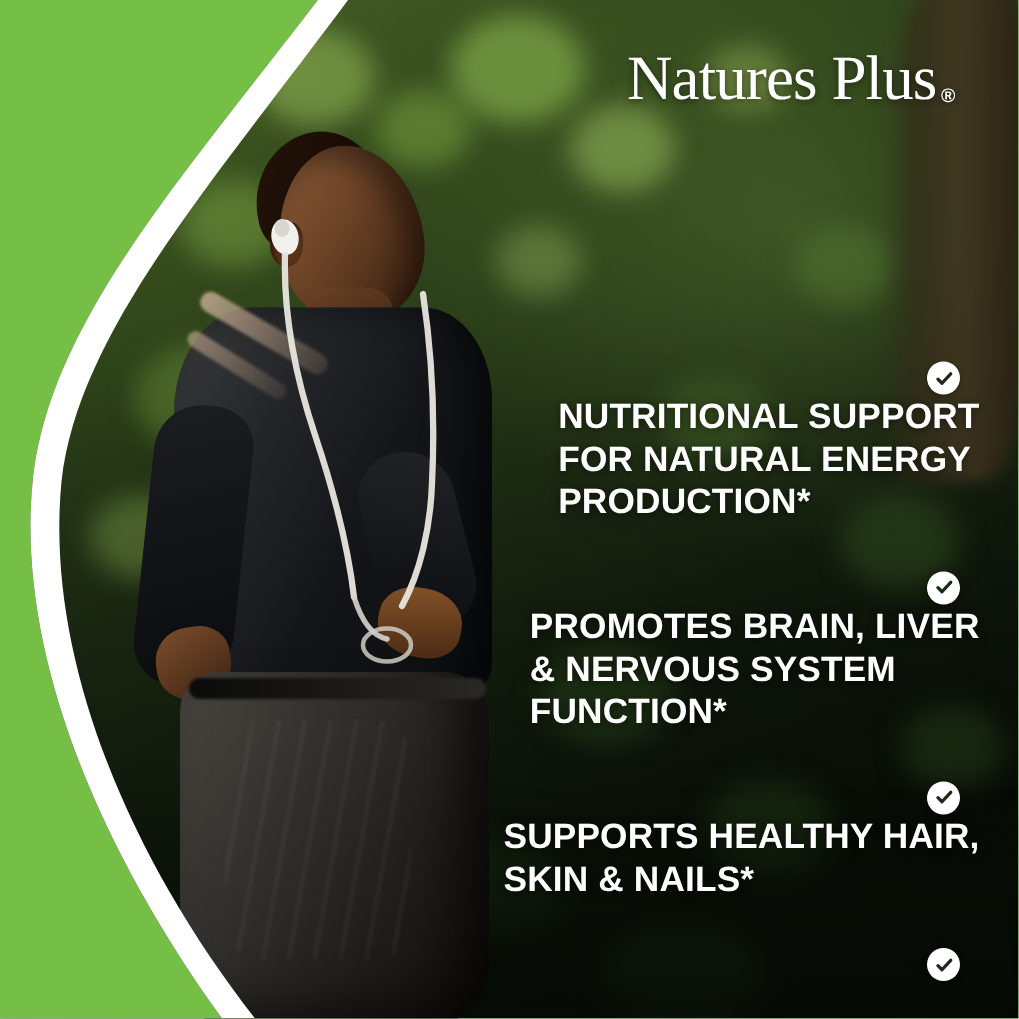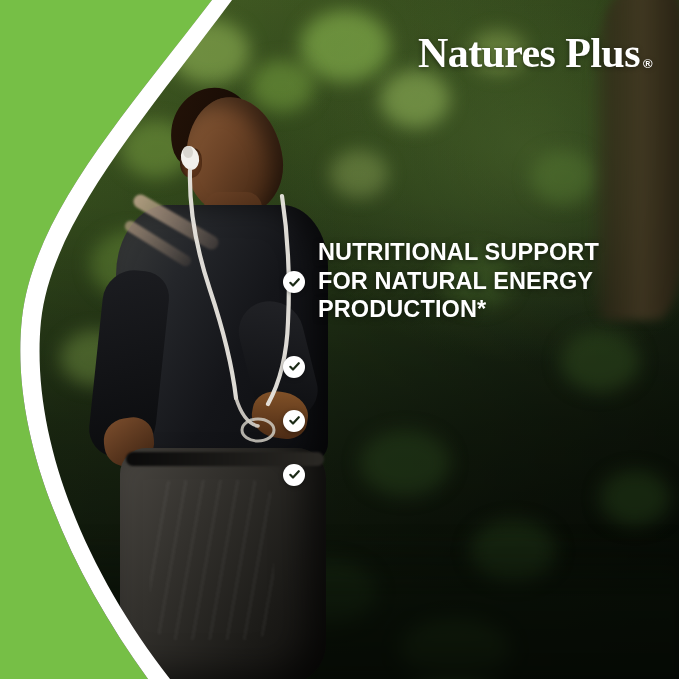--- a/index.html
+++ b/index.html
@@ -156,43 +156,44 @@
     left:418px; top:32px;
     display:flex;
     align-items:flex-start;
     color:#ffffff;
     font-family:"Liberation Serif", "DejaVu Serif", serif;
     text-shadow:0 1px 5px rgba(0,0,0,.45);
     white-space:nowrap;
   }
   .logo-text {
     font-size:42px;
-    font-weight:700;
+    font-weight:400;
     letter-spacing:-0.6px;
     line-height:1;
   }
   .logo-reg {
     font-size:13px;
     font-weight:700;
     margin-left:3px;
     margin-top:24px;
     font-family:"Liberation Sans", sans-serif;
   }
 
   
   .benefits {
     position:absolute;
     left:283px;
     top:238px;
     width:370px;
   }
   .benefit {
     display:flex;
-    align-items:center;
+    align-items:flex-end;
     margin-bottom:29px;
+    flex-direction:column;
   }
   .benefit:last-child { margin-bottom:0; }
   .check {
     flex:0 0 auto;
     width:22px; height:22px;
     border-radius:50%;
     background:#ffffff;
     display:flex;
     align-items:center;
     justify-content:center;
@@ -295,33 +296,38 @@
 FOR NATURAL ENERGY
 PRODUCTION*</span>
     </div>
 
     <div class="benefit">
       <span class="check">
         <svg width="13" height="13" viewBox="0 0 13 13" aria-hidden="true">
           <path d="M2.3 6.8 L5 9.5 L10.8 3.2" stroke="#1b2a16" stroke-width="2.2" fill="none" stroke-linecap="round" stroke-linejoin="round"></path>
         </svg>
       </span>
+      <span class="benefit-text">PROMOTES BRAIN, LIVER
+&amp; NERVOUS SYSTEM
+FUNCTION*</span>
+    </div>
+
+    <div class="benefit">
+      <span class="check">
+        <svg width="13" height="13" viewBox="0 0 13 13" aria-hidden="true">
+          <path d="M2.3 6.8 L5 9.5 L10.8 3.2" stroke="#1b2a16" stroke-width="2.2" fill="none" stroke-linecap="round" stroke-linejoin="round"></path>
+        </svg>
+      </span>
+      <span class="benefit-text">SUPPORTS HEALTHY HAIR,
+SKIN &amp; NAILS*</span>
     </div>
 
     <div class="benefit">
       <span class="check">
         <svg width="13" height="13" viewBox="0 0 13 13" aria-hidden="true">
           <path d="M2.3 6.8 L5 9.5 L10.8 3.2" stroke="#1b2a16" stroke-width="2.2" fill="none" stroke-linecap="round" stroke-linejoin="round"></path>
         </svg>
       </span>
     </div>
 
-    <div class="benefit">
-      <span class="check">
-        <svg width="13" height="13" viewBox="0 0 13 13" aria-hidden="true">
-          <path d="M2.3 6.8 L5 9.5 L10.8 3.2" stroke="#1b2a16" stroke-width="2.2" fill="none" stroke-linecap="round" stroke-linejoin="round"></path>
-        </svg>
-      </span>
-    </div>
-
   </div>
 
 </div>
 
 </body></html>

